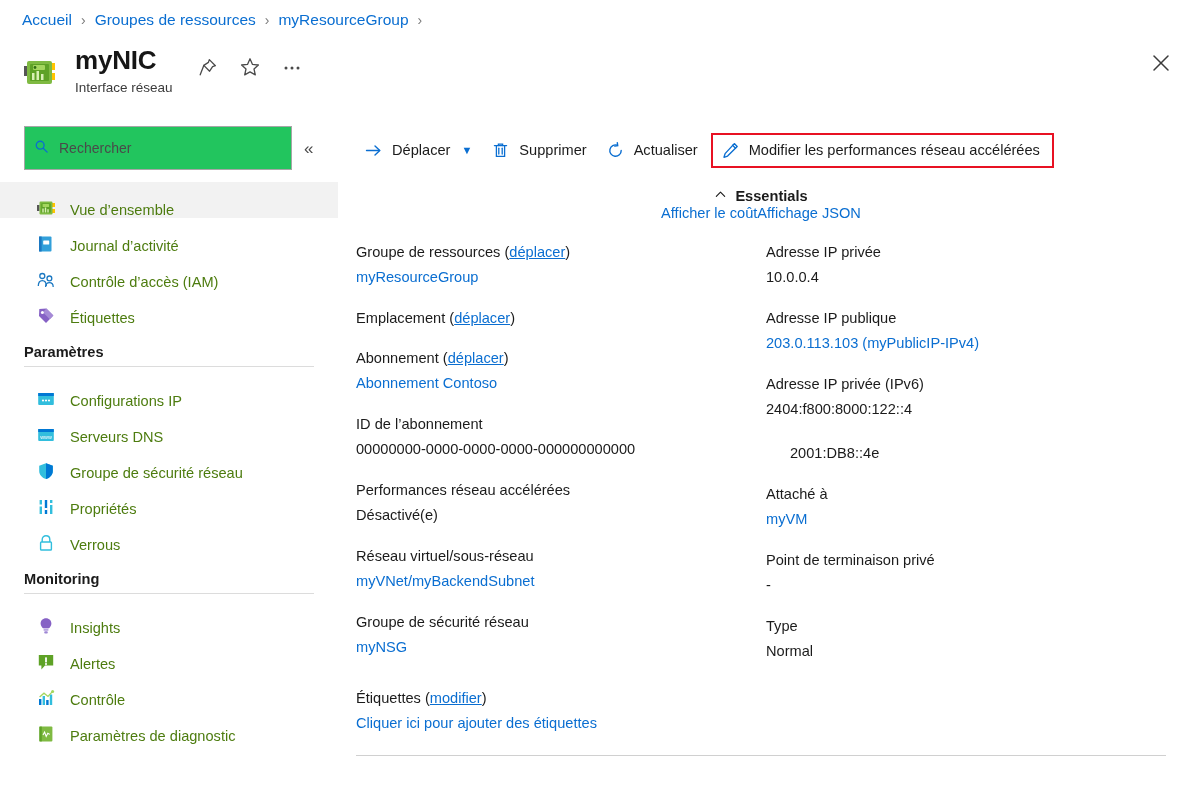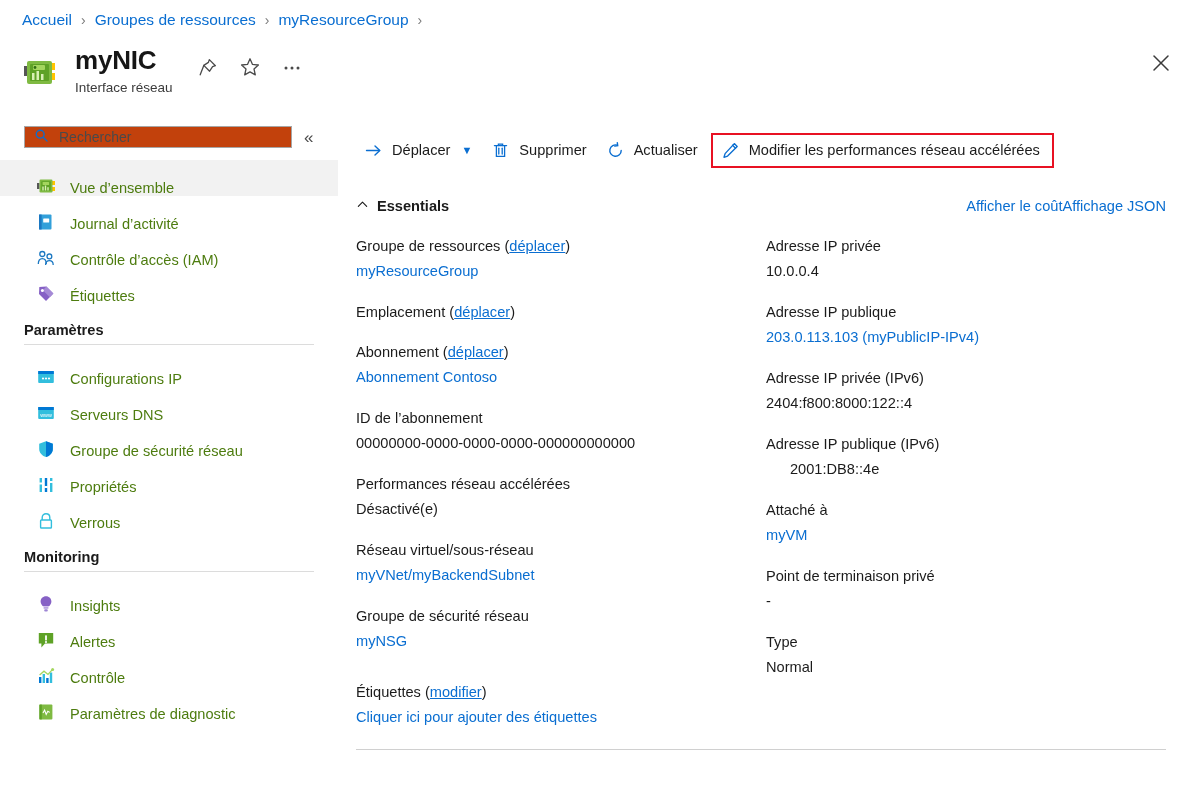--- a/index.html
+++ b/index.html
@@ -49,22 +49,22 @@
   .leftpanel {
     position: absolute; left: 0; top: 122px;
     width: 338px; height: 689px;
     background: #fff;
   }
   .search-row {
     display: flex; align-items: center;
     padding: 4px 0 0 24px;
   }
   .searchbox {
-    width: 268px; height: 22px;
-    border: 1px solid #a6a6a6; background: #c2410c;
+    width: 268px; height: 44px;
+    border: 1px solid #a6a6a6; background: #22c55e;
     display: flex; align-items: center; padding-left: 9px;
     font-size: 14px;
   }
   .searchbox input {
     border: 0; outline: 0; font-size: 14px; margin-left: 8px;
     width: 210px; color: #1b1b1b;
     font-family: "Liberation Sans", sans-serif; background: transparent;
   }
   .searchbox input::placeholder { color: #4a4a4a; }
   .collapse-chev {
@@ -108,21 +108,21 @@
   .cmd .caret { font-size: 11px; color: #0a6ed1; margin-left: 2px; }
   .cmd-highlight {
     border: 2.5px solid #e81123;
     padding: 6px 12px 6px 8px;
     margin-left: 2px;
     text-align: center;
   }
 
   .ess-head {
     display: flex; align-items: center; justify-content: space-between;
-    margin-top: 27px; padding-right: 22px;
+    margin-top: 17px; padding-right: 22px; flex-direction: column;
   }
   .ess-left { display: flex; align-items: center; gap: 8px; cursor: pointer; }
   .ess-title { font-size: 14.6px; font-weight: bold; }
   .ess-links { font-size: 14.6px; color: #0a6ed1; }
   .ess-links span { cursor: pointer; }
 
   .ess-grid {
     display: grid; grid-template-columns: 410px 1fr;
     margin-top: 20px;
   }
@@ -504,21 +504,20 @@
           <div class="f-label">Adresse IP publique</div>
           <div class="f-value link">203.0.113.103 (myPublicIP-IPv4)</div>
         </div>
 
         <div class="field">
           <div class="f-label">Adresse IP privée (IPv6)</div>
           <div class="f-value">2404:f800:8000:122::4</div>
         </div>
 
         <div class="field">
-          <div class="f-label">Adresse IP publique (IPv6)</div>
           <div class="f-value indent">2001:DB8::4e</div>
         </div>
 
         <div class="field">
           <div class="f-label">Attaché à</div>
           <div class="f-value link">myVM</div>
         </div>
 
         <div class="field">
           <div class="f-label">Point de terminaison privé</div>

